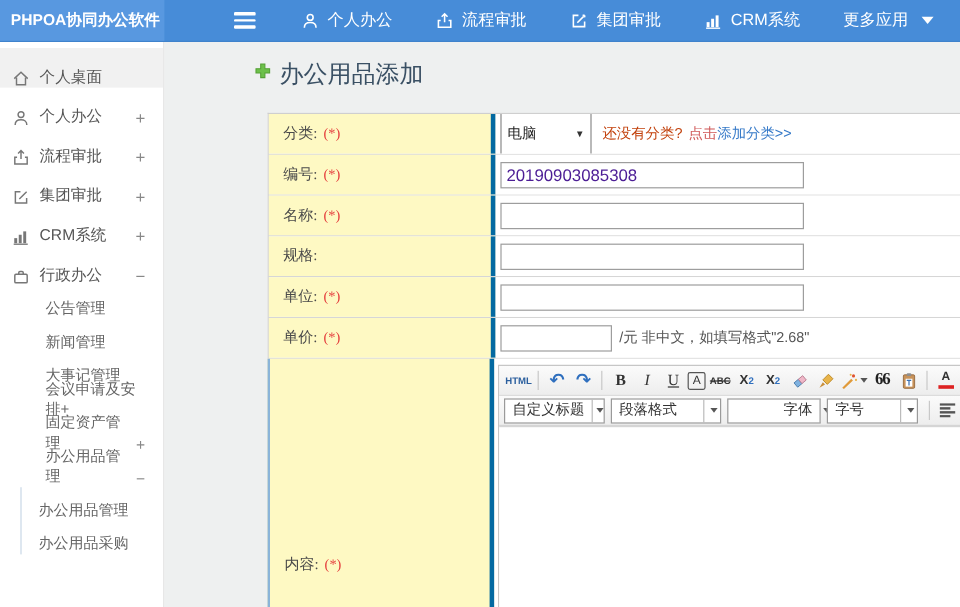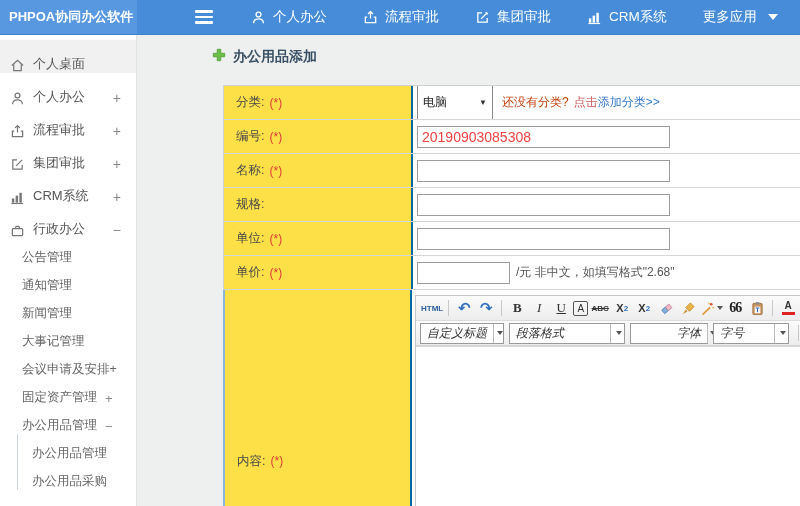--- a/index.html
+++ b/index.html
@@ -22,39 +22,39 @@
 
   
   .body{ display:flex; height:471px; }
   .sidebar{ width:137px; background:#fff; border-right:1px solid #e2e2e2; padding-top:5px; flex:none; }
   .side-item{ height:33px; display:flex; align-items:flex-end; padding:0 15px 0 10px;
               color:#555; font-size:13px; cursor:pointer; }
   .side-item.active{ background:#f1f1f1; }
   .side-item .ico{ color:#777; display:flex; }
   .side-item .lbl{ margin-left:8px; white-space:nowrap; }
   .side-item .exp{ margin-left:auto; color:#888; font-size:14px; }
-  .sub .side-item{ height:28px; padding-left:22px; font-size:12.5px; color:#666; }
+  .sub .side-item{ height:28px; padding-left:38px; font-size:12.5px; color:#666; }
   .sub .exp-in{ margin-left:8px; color:#888; font-size:13px; }
   .subsub{ margin-left:17px; border-left:1px solid #c9d8e6; }
   .subsub .side-item{ height:28px; padding-left:14px; font-size:12.5px; color:#666; }
 
   
   .main{ flex:1; background:#eef0f0; padding:13px 0 0 75px; overflow:hidden; }
   .page-title{ display:flex; align-items:center; gap:7px; }
-  .page-title h1{ font-size:14px; font-weight:bold; color:var(--title,#3a5064); }
+  .page-title h1{ font-size:20px; font-weight:normal; color:var(--title,#3a5064); }
 
   .form{ margin:19px 0 0 11px; border:1px solid #cfcfcf; border-right:none; width:589px; background:#fff; }
   .frow{ display:flex; border-bottom:1px solid #d6d6d6; height:34px; }
-  .flabel{ width:189px; flex:none; background:#fde047; border-right:2px solid #0369a1;
-           display:flex; align-items:center; padding-left:12px; font-size:12.5px; color:#4a4a4a; }
+  .flabel{ width:189px; flex:none; background:#fef9c3; border-right:4px solid #0369a1;
+           display:flex; align-items:center; padding-left:12px; font-size:12.5px; color:#4a4a4a;font-family:Liberation Serif, serif; }
   .freq{ color:var(--required,#e43b3b); margin-left:5px; font-size:12px; }
   .fvalue{ flex:1; background:#fff; display:flex; align-items:center; padding-left:4px;
            font-size:12px; color:#555; overflow:hidden; }
   .txt{ width:253px; height:22px; border:1px solid #9d9d9d; background:#fff; font-size:14px;
-        color:#ef4444; padding:0 4px; font-family:"Liberation Sans","DejaVu Sans",sans-serif; }
+        color:#4c1d95; padding:0 4px; font-family:"Liberation Sans","DejaVu Sans",sans-serif; }
   .txt.small{ width:93px; }
   .selbox{ width:76px; height:38px; border:1px solid #8a8a8a; background:#fff; display:flex;
            align-items:center; padding-left:5px; font-size:12px; color:#222; cursor:pointer; }
   .selbox .sel-caret{ margin-left:auto; margin-right:5px; font-size:8px; color:#333; }
   .hint{ margin-left:9px; color:#c2410c; }
   .lnk-red{ color:var(--link-red,#d05a5a); margin-left:5px; cursor:pointer; text-decoration:none; }
   .lnk-blue{ color:var(--link-blue,#3579c8); cursor:pointer; text-decoration:none; }
   .suffix{ margin-left:6px; color:#555; }
 
   
@@ -77,22 +77,22 @@
   .b-supsub{ font-size:11px; font-weight:bold; }
   .b-supsub sup,.b-supsub sub{ font-size:8px; color:#2f6fbe; }
   .b-quote{ font-family:"Liberation Serif","DejaVu Serif",serif; font-weight:bold; font-size:14px;
             letter-spacing:-1px; color:#222; }
   .b-col{ flex-direction:column; gap:1px; }
   .b-col .letter{ font-size:10px; font-weight:bold; line-height:10px; }
   .cbar{ width:13px; height:3px; }
   .cbar.red{ background:#d22; }
   .mini-caret{ width:0; height:0; border-left:3px solid transparent; border-right:3px solid transparent;
                border-top:4px solid #555; margin-left:2px; }
-  .dd{ height:21px; border:1px solid #9a9a9a; background:#fff; display:flex; align-items:center;
-       margin-right:5px; cursor:pointer; flex:none;font-style:italic; }
+  .dd{ height:21px; border:1px solid #9a9a9a; background:#fff; display:flex; 
+       margin-right:5px; cursor:pointer; flex:none; }
   .dd .ddtxt{ padding:0 6px; font-size:12px; color:#333; flex:1; white-space:nowrap; }
   .dd .ddarrow{ width:14px; align-self:stretch; border-left:1px solid #bbb; display:flex;
                 align-items:center; justify-content:center; }
   .edit-area{ background:#fff; height:290px; border-top:1px solid #d5d5d5; }
 </style>
 </head>
 <body>
 
 <div class="app">
 
@@ -210,23 +210,20 @@
             <path d="M6 6V4.6c0-.6.5-1.1 1.1-1.1h1.8c.6 0 1.1.5 1.1 1.1V6"></path>
           </svg>
           </span>
         <span class="lbl">行政办公</span>
         <span class="exp">−</span>
       </div>
 
       <div class="sub">
         <div class="side-item">
           <span>公告管理</span>
-          </div>
-        <div class="side-item">
-          <span>通知管理</span>
           </div>
         <div class="side-item">
           <span>新闻管理</span>
           </div>
         <div class="side-item">
           <span>大事记管理</span>
           </div>
         <div class="side-item">
           <span>会议申请及安排+</span>
           </div>
@@ -394,21 +391,21 @@
 
               </div>
 
               <div class="tb tb2">
                 <div class="dd" style="width:84px;">
                   <span class="ddtxt">自定义标题</span>
                   <span class="ddarrow">
                       <span class="mini-caret"></span>
                     </span>
                 </div>
-                <div class="dd" style="width:116px;">
+                <div class="dd" style="width:92px;">
                   <span class="ddtxt">段落格式</span>
                   <span class="ddarrow">
                       <span class="mini-caret"></span>
                     </span>
                 </div>
                 <div class="dd" style="width:78px;padding-left:40px;">
                   <span class="ddtxt">字体</span>
                   <span class="ddarrow">
                       <span class="mini-caret"></span>
                     </span>

